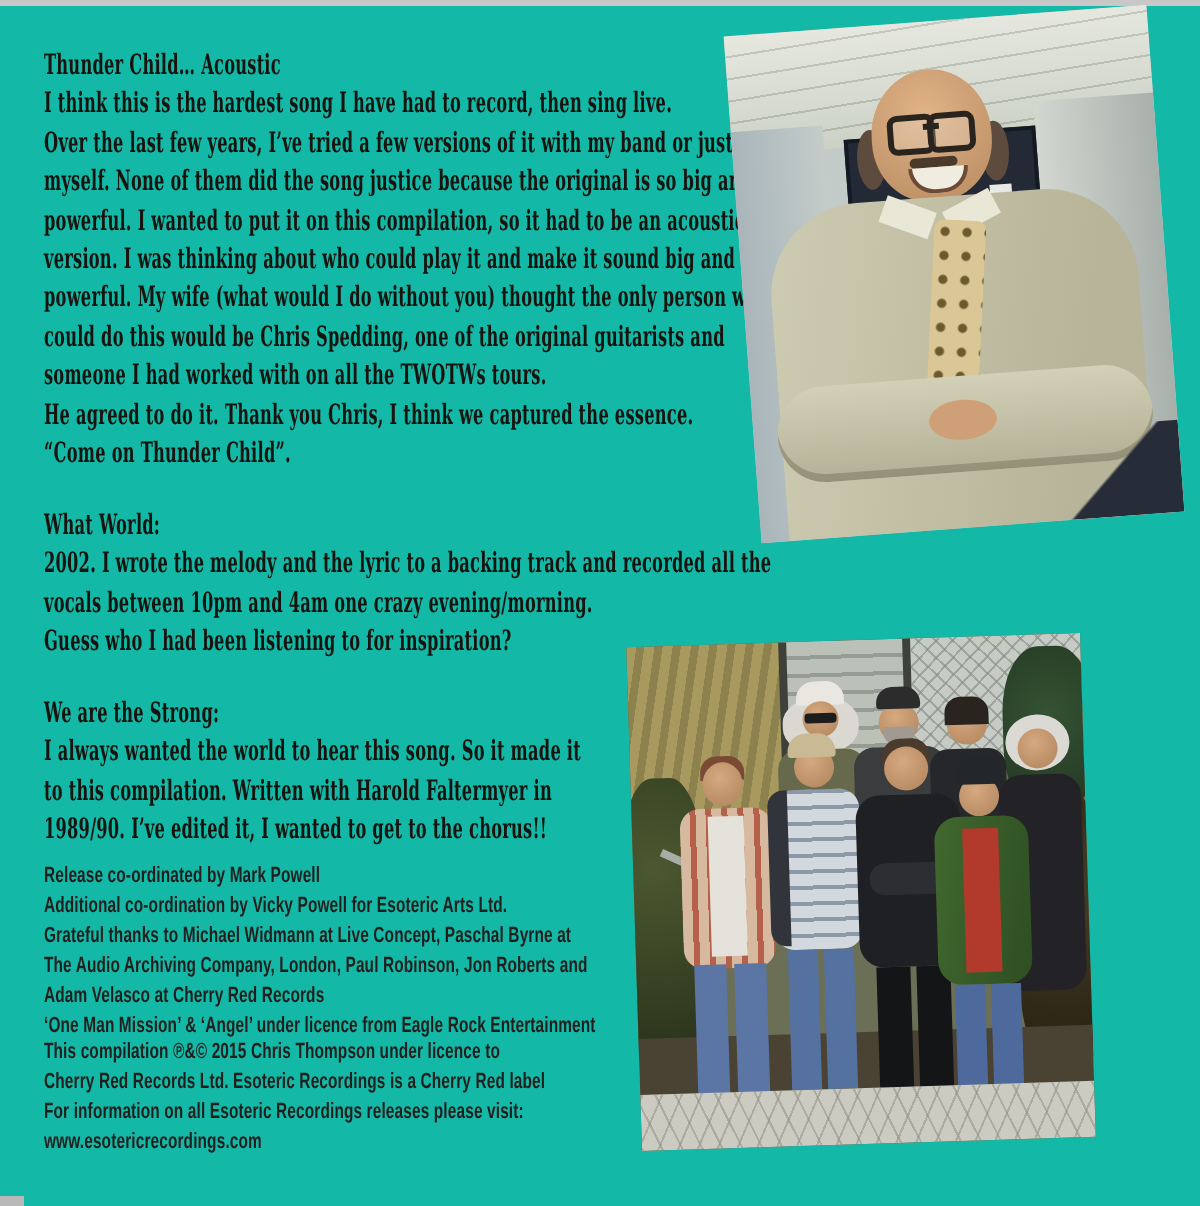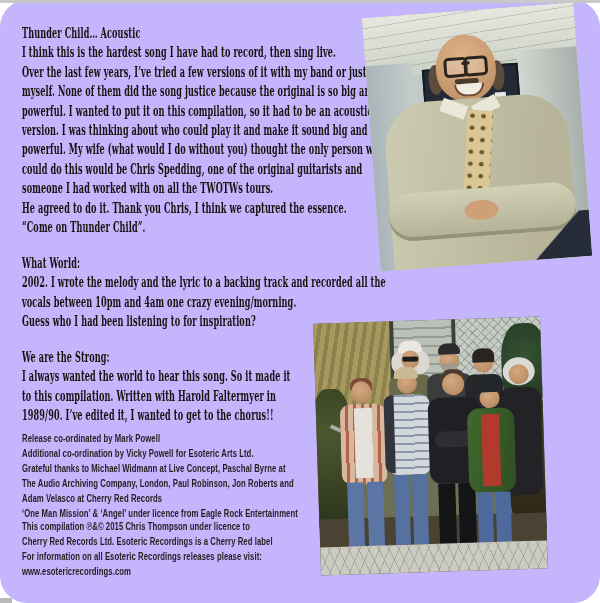--- a/index.html
+++ b/index.html
@@ -1,17 +1,17 @@
 <!DOCTYPE html>
 <html><head>
 <meta charset="utf-8">
 <style>
   html,body{margin:0;padding:0;background:#ffffff;}
   body{width:600px;height:603px;overflow:hidden;font-family:"DejaVu Serif",serif;}
-  .page{position:relative;width:600px;height:603px;background:#c4b5fd;border-radius:27px;}
+  .page{position:relative;width:600px;height:603px;background:#14b8a6;}
   .edge-strip{position:absolute;top:0;left:0;width:600px;height:3px;background:#c8c8c8;}
   .corner-mark{position:absolute;left:0;bottom:0;width:12px;height:5px;background:#b9b9b9;}
 
   
   .serif-block{position:absolute;left:22px;color:#17140f;font-family:"DejaVu Serif",serif;
     font-weight:700;font-size:14px;transform:scaleX(0.58);transform-origin:0 0;white-space:nowrap;}
   .serif-block .t-line{line-height:19.4px;letter-spacing:0.2px;}
   .sans-block{position:absolute;left:22px;color:#211f1e;font-family:"Liberation Sans","DejaVu Sans",sans-serif;
     font-weight:700;font-size:11px;transform:scaleX(0.70);transform-origin:0 0;white-space:nowrap;}
   .sans-block .t-line{line-height:15px;letter-spacing:0.1px;}

